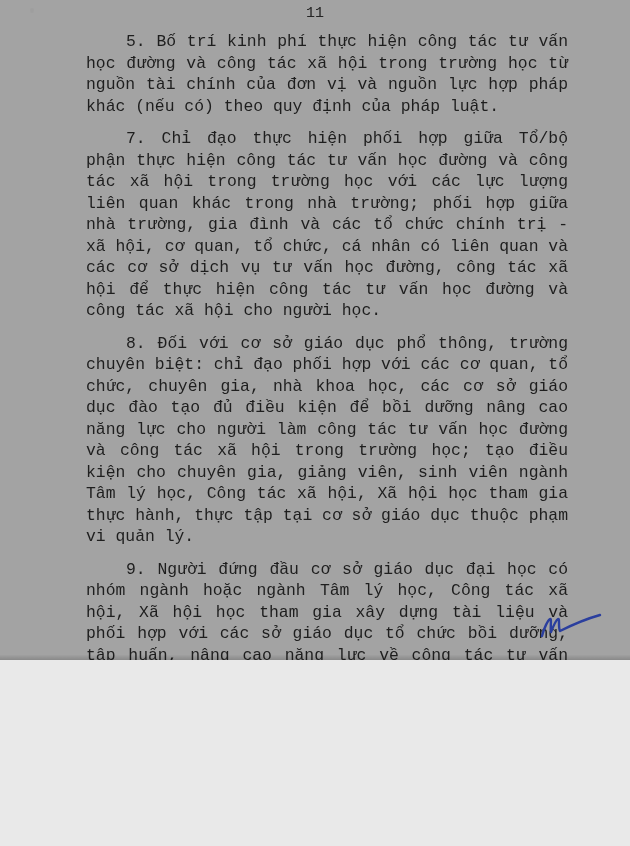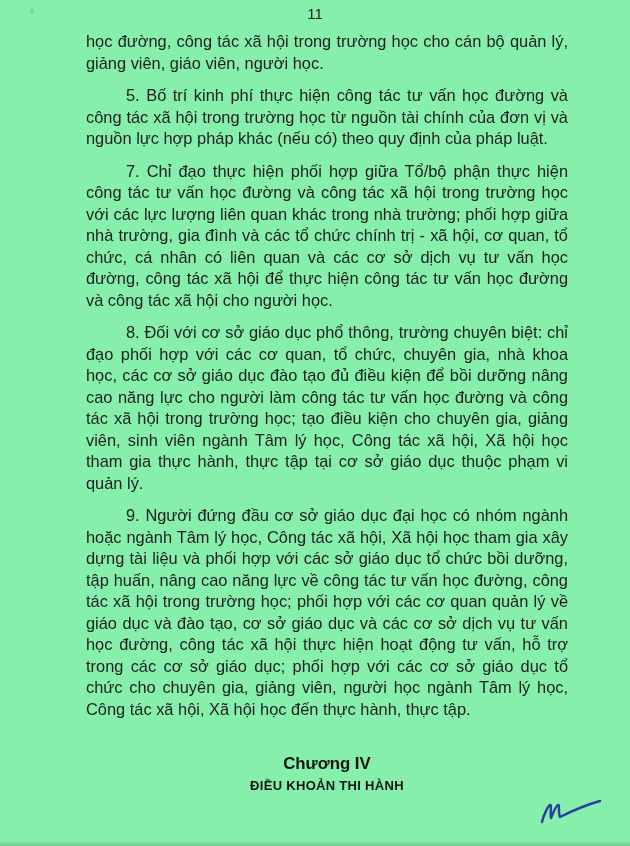--- a/index.html
+++ b/index.html
@@ -3,25 +3,25 @@
 <meta charset="utf-8">
 <style>
   html, body {
     margin: 0;
     padding: 0;
     background: #e9e9e9;
   }
   .page {
     position: relative;
     width: 630px;
-    height: 846px;
+    height: 660px;
     margin: 0 auto;
-    background: #86efac;
+    background: #a3a3a3;
     overflow: hidden;
-    font-family: Liberation Sans, sans-serif;
+    font-family: Liberation Mono, monospace;
     color: #1e1e1e;
     box-sizing: border-box;
   }
   .page-number {
     text-align: center;
     padding-top: 5px;
     font-size: 15px;
     color: #242424;
   }
   .content {
@@ -78,21 +78,20 @@
 </style>
 </head>
 <body>
 
 <div class="page">
 
   <div class="page-number">11</div>
 
   <div class="content">
 
-    <p class="para no-indent">học đường, công tác xã hội trong trường học cho cán bộ quản lý, giảng viên, giáo viên, người học.</p>
 
 
     <p class="para">5. Bố trí kinh phí thực hiện công tác tư vấn học đường và công tác xã hội trong trường học từ nguồn tài chính của đơn vị và nguồn lực hợp pháp khác (nếu có) theo quy định của pháp luật.</p>
 
     <p class="para">7. Chỉ đạo thực hiện phối hợp giữa Tổ/bộ phận thực hiện công tác tư vấn học đường và công tác xã hội trong trường học với các lực lượng liên quan khác trong nhà trường; phối hợp giữa nhà trường, gia đình và các tổ chức chính trị - xã hội, cơ quan, tổ chức, cá nhân có liên quan và các cơ sở dịch vụ tư vấn học đường, công tác xã hội để thực hiện công tác tư vấn học đường và công tác xã hội cho người học.</p>
 
     <p class="para">8. Đối với cơ sở giáo dục phổ thông, trường chuyên biệt: chỉ đạo phối hợp với các cơ quan, tổ chức, chuyên gia, nhà khoa học, các cơ sở giáo dục đào tạo đủ điều kiện để bồi dưỡng nâng cao năng lực cho người làm công tác tư vấn học đường và công tác xã hội trong trường học; tạo điều kiện cho chuyên gia, giảng viên, sinh viên ngành Tâm lý học, Công tác xã hội, Xã hội học tham gia thực hành, thực tập tại cơ sở giáo dục thuộc phạm vi quản lý.</p>
 
     <p class="para">9. Người đứng đầu cơ sở giáo dục đại học có nhóm ngành hoặc ngành Tâm lý học, Công tác xã hội, Xã hội học tham gia xây dựng tài liệu và phối hợp với các sở giáo dục tổ chức bồi dưỡng, tập huấn, nâng cao năng lực về công tác tư vấn học đường, công tác xã hội trong trường học; phối hợp với các cơ quan quản lý về giáo dục và đào tạo, cơ sở giáo dục và các cơ sở dịch vụ tư vấn học đường, công tác xã hội thực hiện hoạt động tư vấn, hỗ trợ trong các cơ sở giáo dục; phối hợp với các cơ sở giáo dục tổ chức cho chuyên gia, giảng viên, người học ngành Tâm lý học, Công tác xã hội, Xã hội học đến thực hành, thực tập.</p>
 

